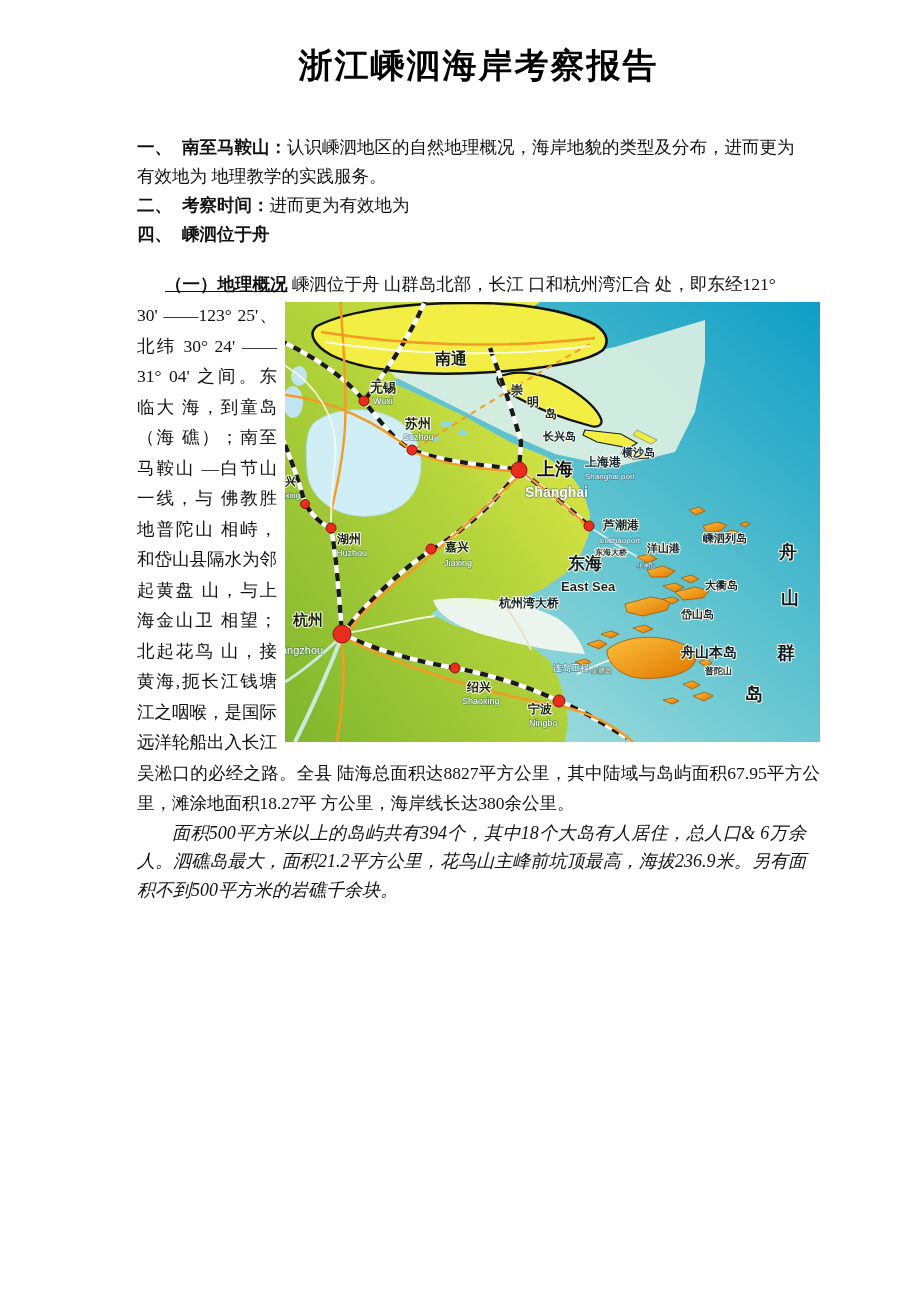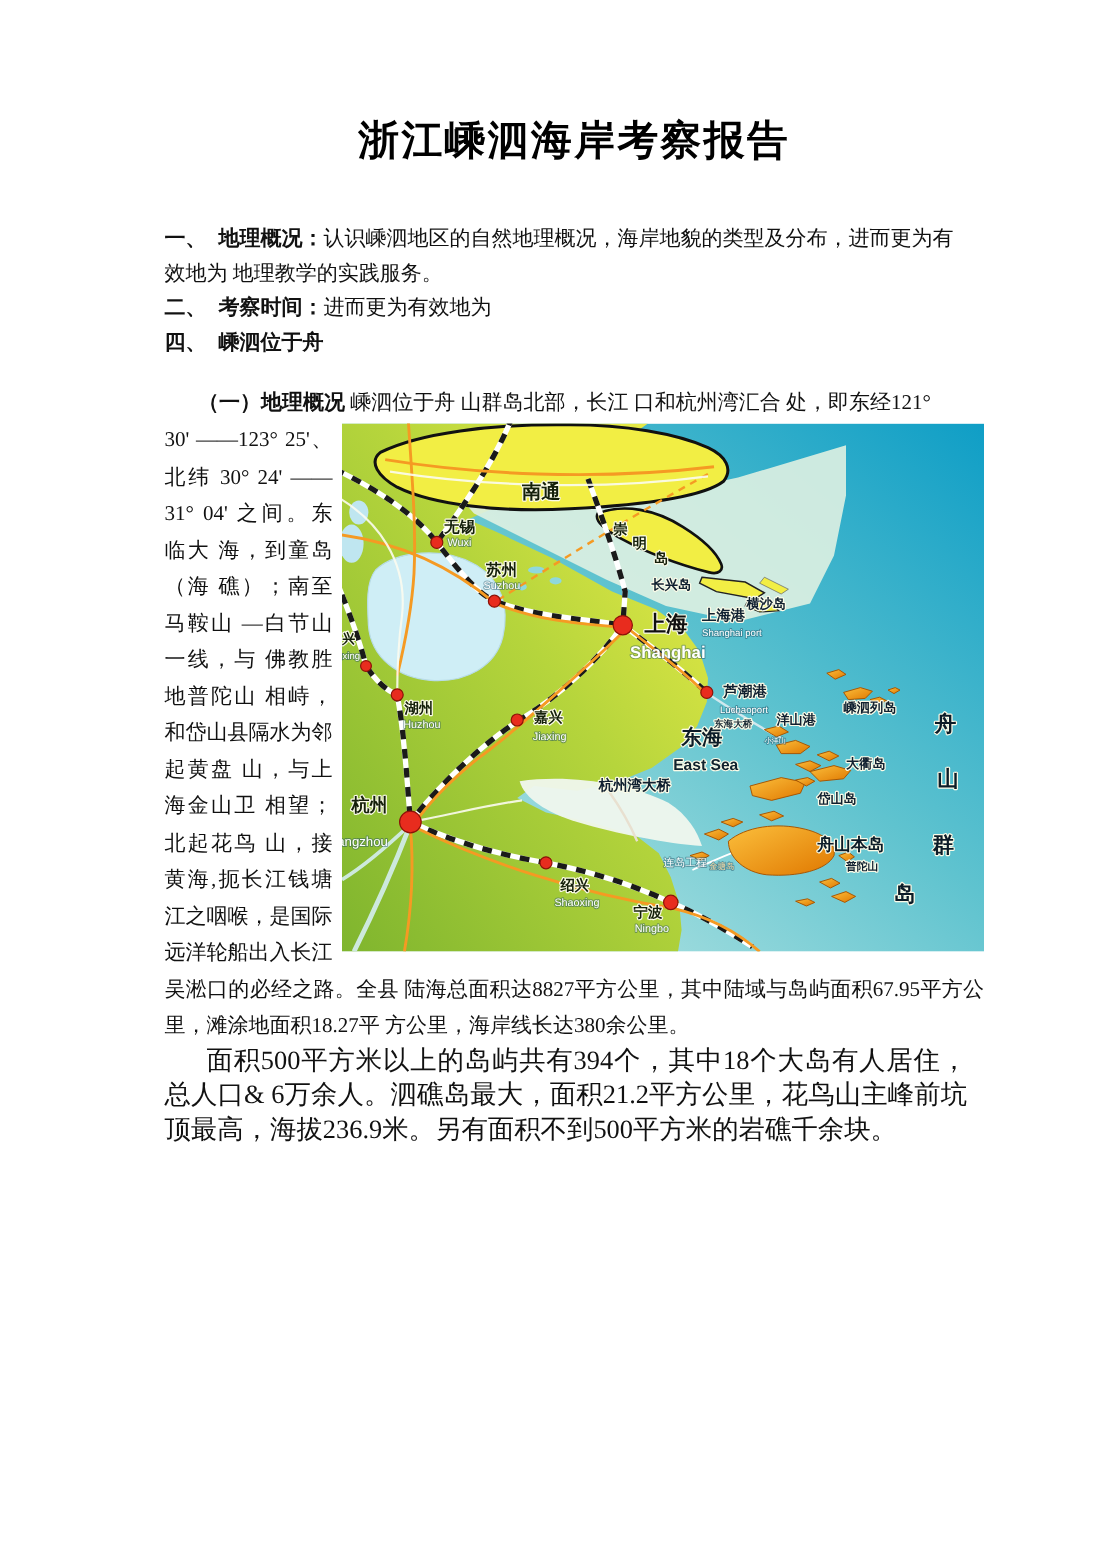--- a/index.html
+++ b/index.html
@@ -1,52 +1,52 @@
 <!DOCTYPE html>
 <html><head>
 <meta charset="utf-8">
 <style>
   html,body{margin:0;padding:0;background:#ffffff;}
   .page{position:relative;width:920px;height:1302px;background:#ffffff;overflow:hidden;
         font-family:"Liberation Serif","DejaVu Serif",serif;color:#111;}
   .content{width:683px;margin-left:137px;}
-  .doc-title{margin-top:94px;margin-bottom:44px;text-align:center;
+  .doc-title{margin-top:43px;margin-bottom:44px;text-align:center;
              font-family:"Liberation Sans","DejaVu Sans",sans-serif;
              font-size:34px;font-weight:bold;letter-spacing:2px;color:#000;}
   .doc-list{font-size:17.5px;line-height:29px;margin-right:14px;}
   .doc-item{margin:0;}
   .doc-item .num,.doc-item .hd{font-family:"Liberation Sans","DejaVu Sans",sans-serif;font-weight:bold;}
   .doc-item .num{margin-right:10px;}
   .geo-wrap{margin-top:20px;font-size:17.5px;}
   .geo-line1{line-height:31px;margin:0;text-indent:28px;}
-  .geo-line1 .hd{font-family:"Liberation Sans","DejaVu Sans",sans-serif;font-weight:bold;}
+  .geo-line1 .hd{font-family:"Liberation Sans","DejaVu Sans",sans-serif;font-weight:bold;text-decoration:underline;}
   .geo-flow{overflow:visible;}
   .map-figure{float:right;width:535px;height:441px;margin:2px 0 6px 8px;}
   .geo-text{margin:0;line-height:30.5px;text-align:justify;}
-  .para2{margin:0;font-size:22px;line-height:28.5px;text-indent:35px;text-align:justify;margin-right:14px;}
+  .para2{margin:0;font-size:18px;line-height:28.5px;text-indent:35px;text-align:justify;margin-right:14px;font-style:italic;}
   svg{display:block;}
   svg text{font-family:"Liberation Sans","DejaVu Sans",sans-serif;}
   .mlabel-b{paint-order:stroke;stroke:#fbfbe8;stroke-width:2px;stroke-linejoin:round;}
   .mlabel-w{paint-order:stroke;stroke:rgba(30,80,100,0.45);stroke-width:1.6px;stroke-linejoin:round;}
   .rail-case{stroke:#ffffff;stroke-width:4.4px;fill:none;}
   .rail-dash{stroke:#1a1a1a;stroke-width:4.4px;fill:none;stroke-dasharray:8 8;}
   .road-o{stroke:#f59a23;stroke-width:2.4px;fill:none;}
   .road-od{stroke:#f59a23;stroke-width:2px;fill:none;stroke-dasharray:6 5;}
   .road-w{stroke:#fbfbf0;stroke-width:1.8px;fill:none;opacity:.9;}
   .island{fill:url(#islandGrad);stroke:#a65400;stroke-width:.8;}
 </style>
 </head>
 <body>
 
 <div class="page">
   <div class="content">
     <h1 class="doc-title">浙江嵊泗海岸考察报告</h1>
 
     <div class="doc-list">
-      <p class="doc-item"><span class="num">一、</span><span class="hd">地理概况：</span><span>认识嵊泗地区的自然地理概况，海岸地貌的类型及分布，进而更为有效地为 地理教学的实践服务。</span></p>
+      <p class="doc-item"><span class="num">一、</span><span class="hd">南至马鞍山：</span><span>认识嵊泗地区的自然地理概况，海岸地貌的类型及分布，进而更为有效地为 地理教学的实践服务。</span></p>
       <p class="doc-item"><span class="num">二、</span><span class="hd">考察时间：</span><span>进而更为有效地为</span></p>
       <p class="doc-item"><span class="num">四、</span><span class="hd">嵊泗位于舟</span></p>
     </div>
 
     <div class="geo-wrap">
       <p class="geo-line1"><span class="hd">（一）地理概况</span><span>  嵊泗位于舟  山群岛北部，长江  口和杭州湾汇合  处，即东经121°</span></p>
 
       <div class="geo-flow">
         <div class="map-figure">
           <svg viewBox="0 0 535 440" width="535" height="440">

